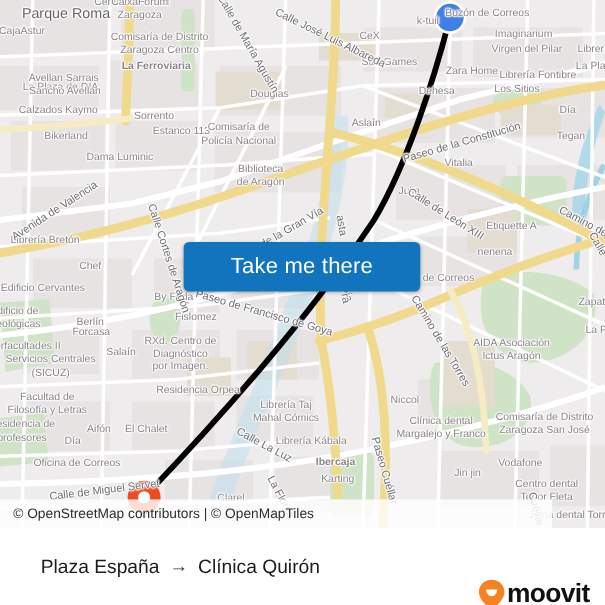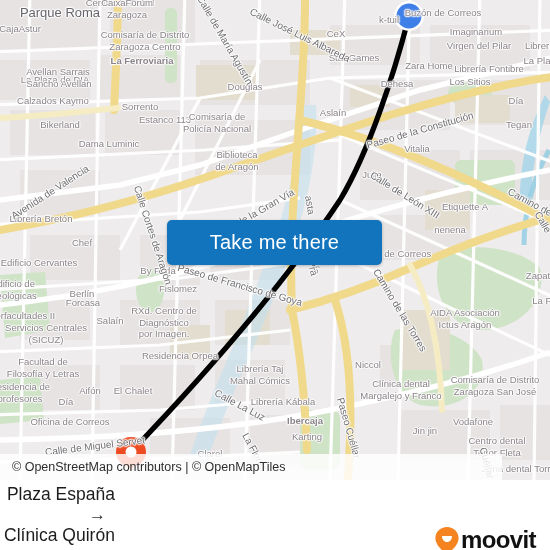--- a/index.html
+++ b/index.html
@@ -55,22 +55,22 @@
     cursor:pointer;
   }
 
   
   #footer{
     position:absolute;left:0;top:480px;width:550px;height:70px;
     background:#ffffff;
     display:flex;align-items:center;
   }
   #route-title{
-    margin-left:4px;display:flex;align-items:flex-end;
-    font-size:17.5px;color:#1c1c1c;flex-direction:column;
+    margin-left:37px;display:flex;align-items:center;
+    font-size:17.5px;color:#1c1c1c;
   }
   #route-title .arrow{margin:0 9px;color:#333;font-size:17px;}
   #brand{
     position:absolute;right:14px;top:50%;transform:translateY(-50%);
     display:flex;align-items:center;margin-top:25px;
   }
   #brand .word{
     font-size:24px;font-weight:bold;color:#111;letter-spacing:-.6px;
     margin-left:1px;
   }

